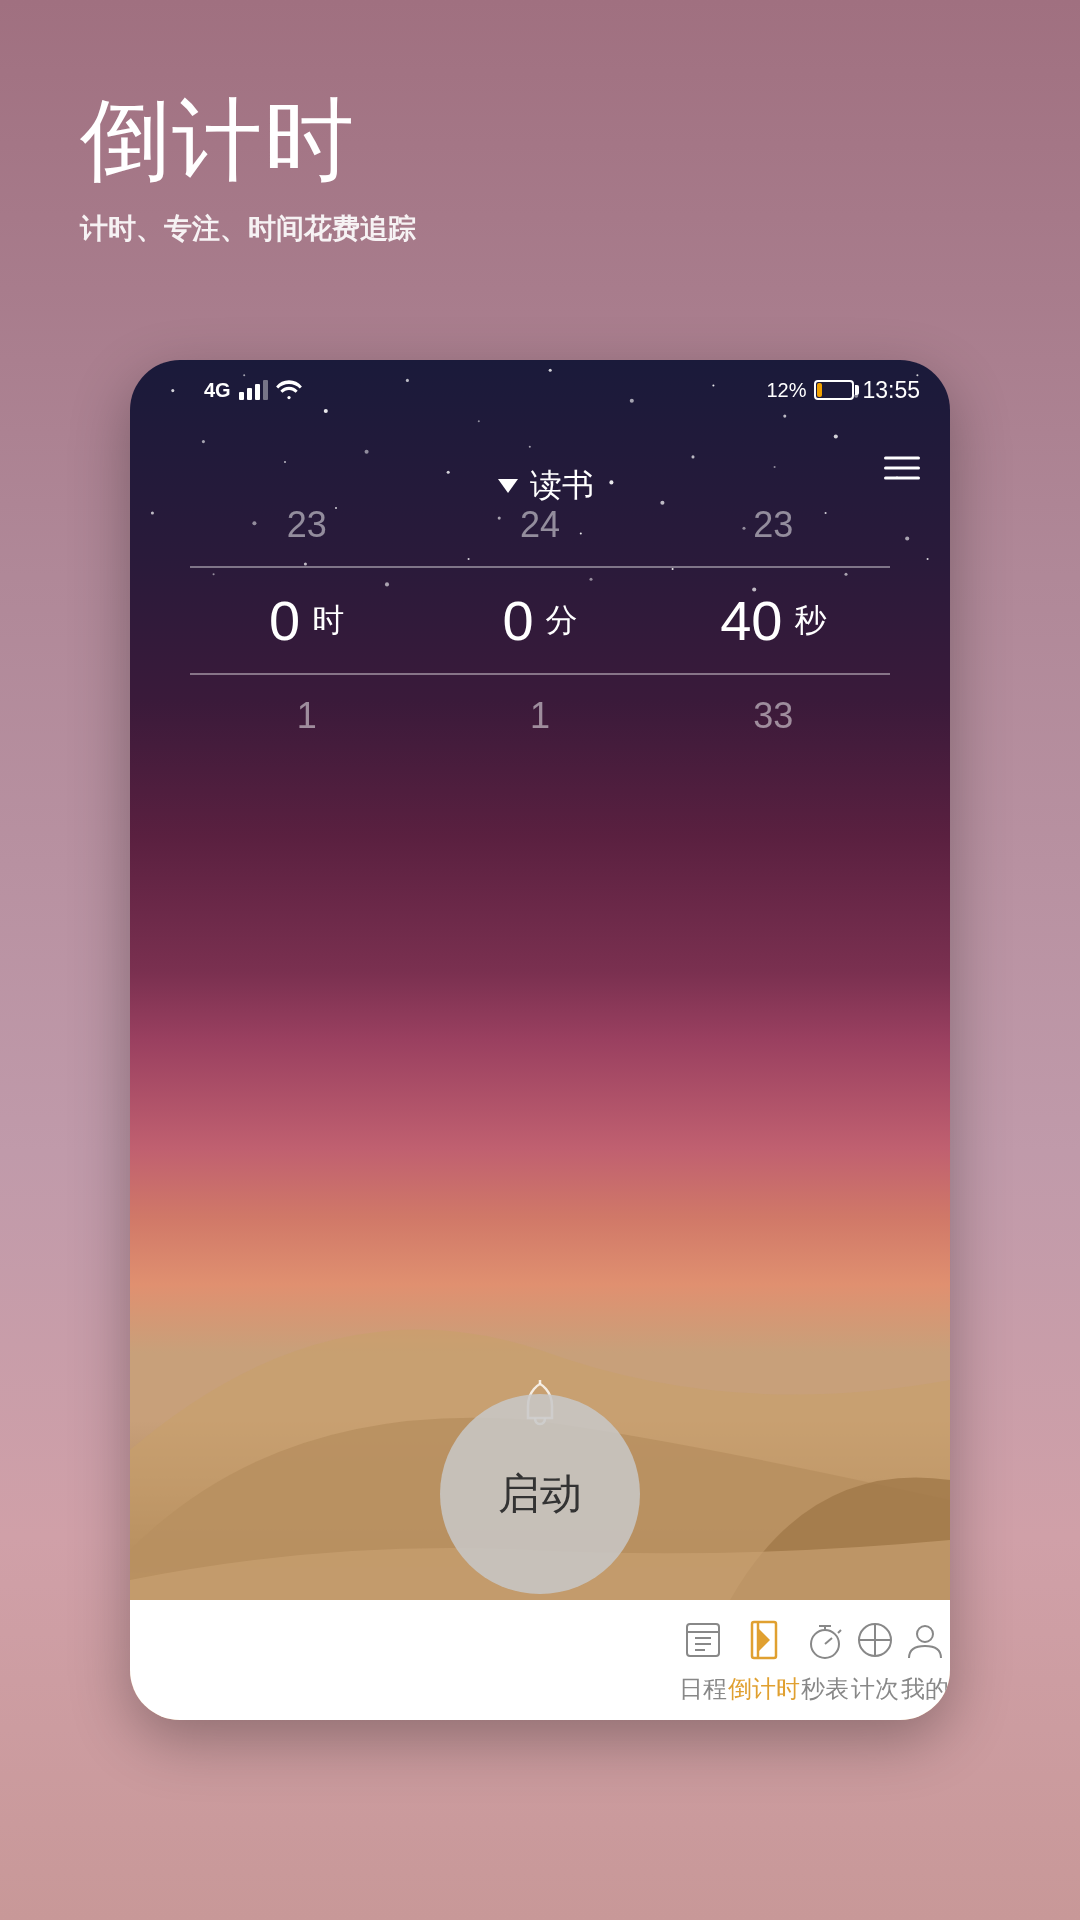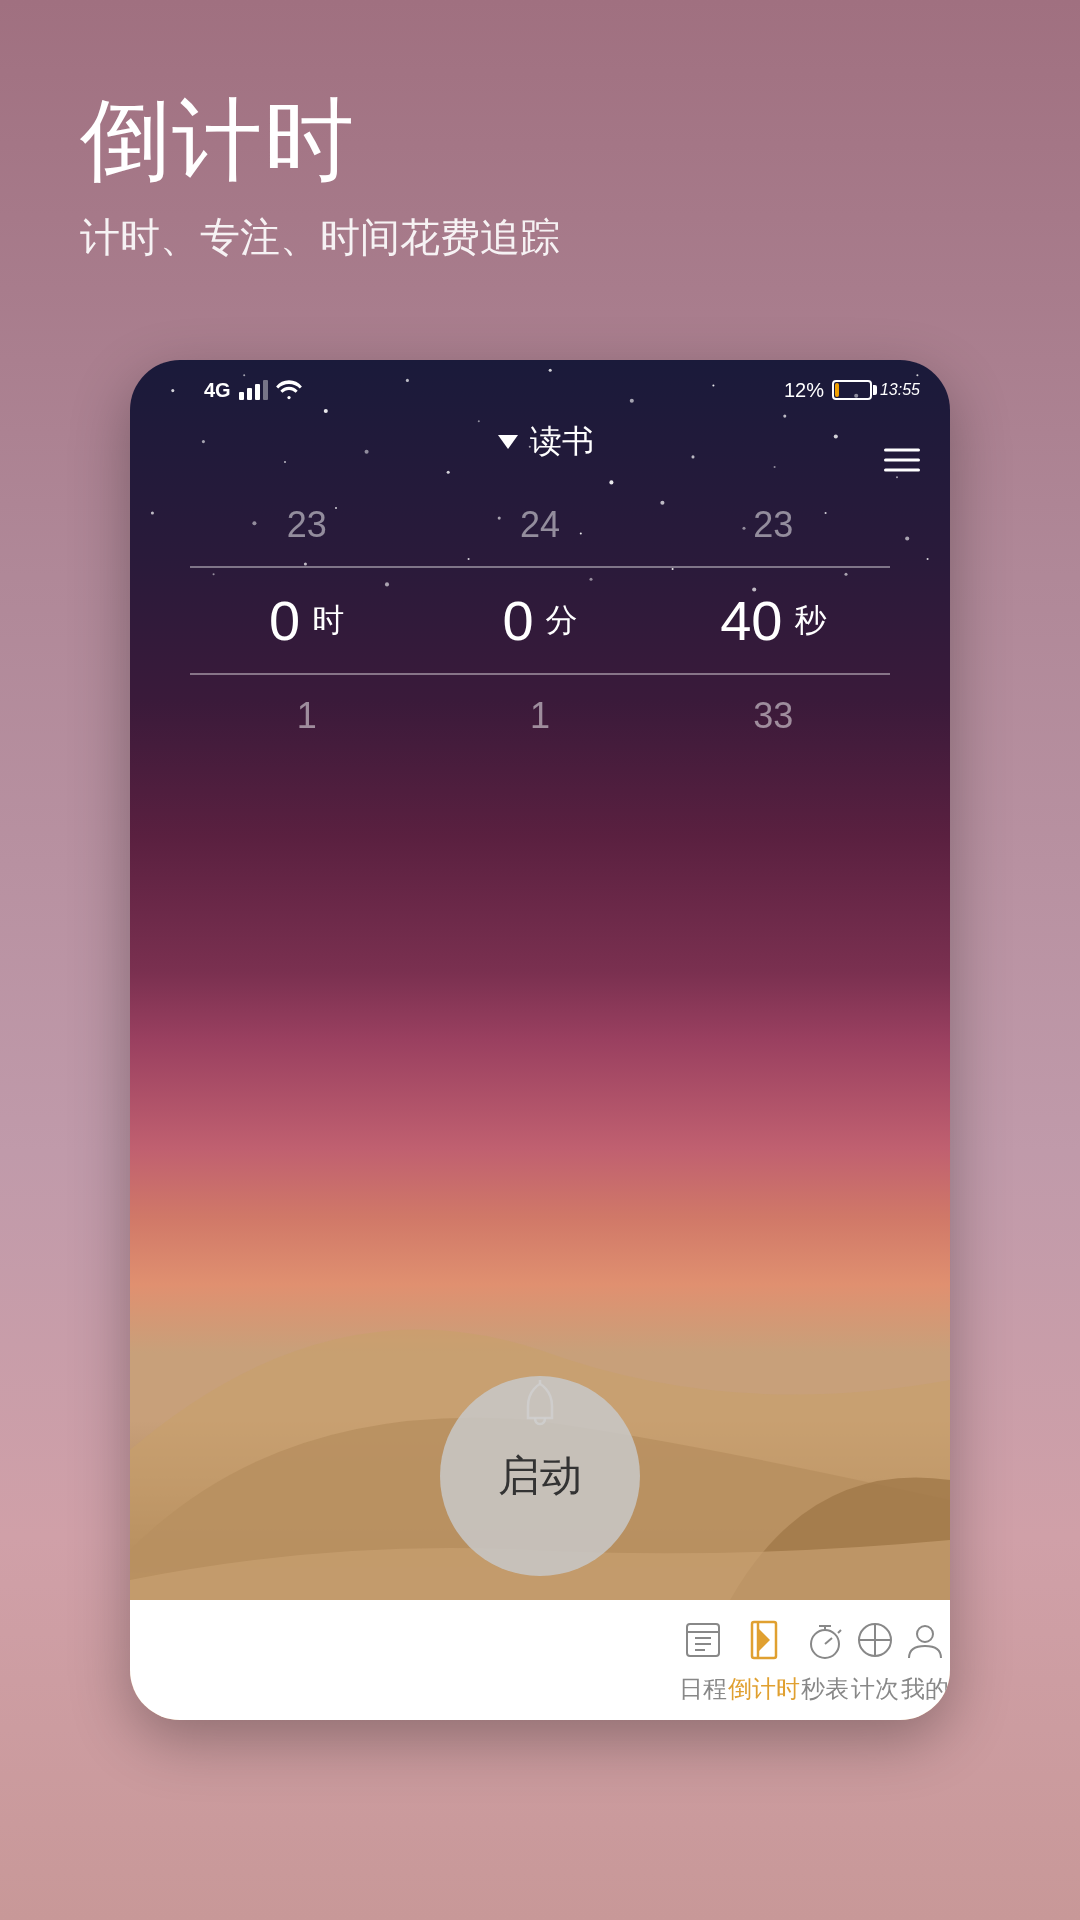--- a/index.html
+++ b/index.html
@@ -27,23 +27,23 @@
       font-size: 90px;
       font-weight: 300;
       color: white;
       letter-spacing: 2px;
     }
 
     .page-subtitle {
       position: absolute;
       top: 210px;
       left: 80px;
-      font-size: 40px;
+      font-size: 28px;
       color: rgba(255,255,255,0.9);
-      font-weight: 400;
+      font-weight: 700;
     }
 
     
     .phone-mockup {
       position: absolute;
       top: 360px;
       left: 130px;
       width: 820px;
       height: 1360px;
       border-radius: 50px;
@@ -149,26 +149,26 @@
       top: 1px;
       bottom: 1px;
       width: 12%;
       background: #f0a000;
       border-radius: 2px;
     }
 
     
     .app-header {
       position: absolute;
-      top: 60px;
+      top: 68px;
       left: 0;
       right: 0;
       height: 80px;
       display: flex;
-      align-items: flex-start;
+      align-items: flex-end;
       justify-content: center;
       z-index: 10;
       margin-left: 12px;
     }
 
     .header-title {
       display: flex;
       align-items: center;
       gap: 12px;
       color: white;
@@ -278,21 +278,21 @@
       position: absolute;
       bottom: 280px;
       left: 50%;
       transform: translateX(-50%);
       z-index: 10;
     }
 
     
     .start-btn {
       position: absolute;
-      bottom: 144px;
+      bottom: 126px;
       left: 50%;
       transform: translateX(-50%);
       width: 200px;
       height: 200px;
       border-radius: 50%;
       background: rgba(200, 200, 200, 0.85);
       display: flex;
       align-items: center;
       justify-content: center;
       z-index: 10;
@@ -436,21 +436,21 @@
         <path d="M12 14.5a1.5 1.5 0 1 1 0 3 1.5 1.5 0 0 1 0-3z"></path>
         <path d="M12 9c2.4 0 4.5 1 6.1 2.6l1.9-1.9A11 11 0 0 0 12 6a11 11 0 0 0-8 3.7l1.9 1.9C7.5 10 9.6 9 12 9z"></path>
         <path d="M12 3.5c3.9 0 7.4 1.6 10 4.1l1.9-1.9A15.5 15.5 0 0 0 12 0 15.5 15.5 0 0 0 .1 5.7L2 7.6C4.6 5.1 8.1 3.5 12 3.5z"></path>
       </svg>
     </div>
     <div class="status-right">
       <span style="font-size:20px;">12%</span>
       <div class="battery-icon">
         <div class="battery-fill"></div>
       </div>
-      <span style="font-size:16px;font-weight:500;font-style:italic;">13:55</span>
+      <span style="font-size:23px;font-weight:500;">13:55</span>
     </div>
   </div>
 
   <div class="app-header">
     <div class="header-title">
       <div class="dropdown-arrow"></div>
       <span>读书</span>
     </div>
     <div class="menu-icon">
       <div class="menu-line"></div>

